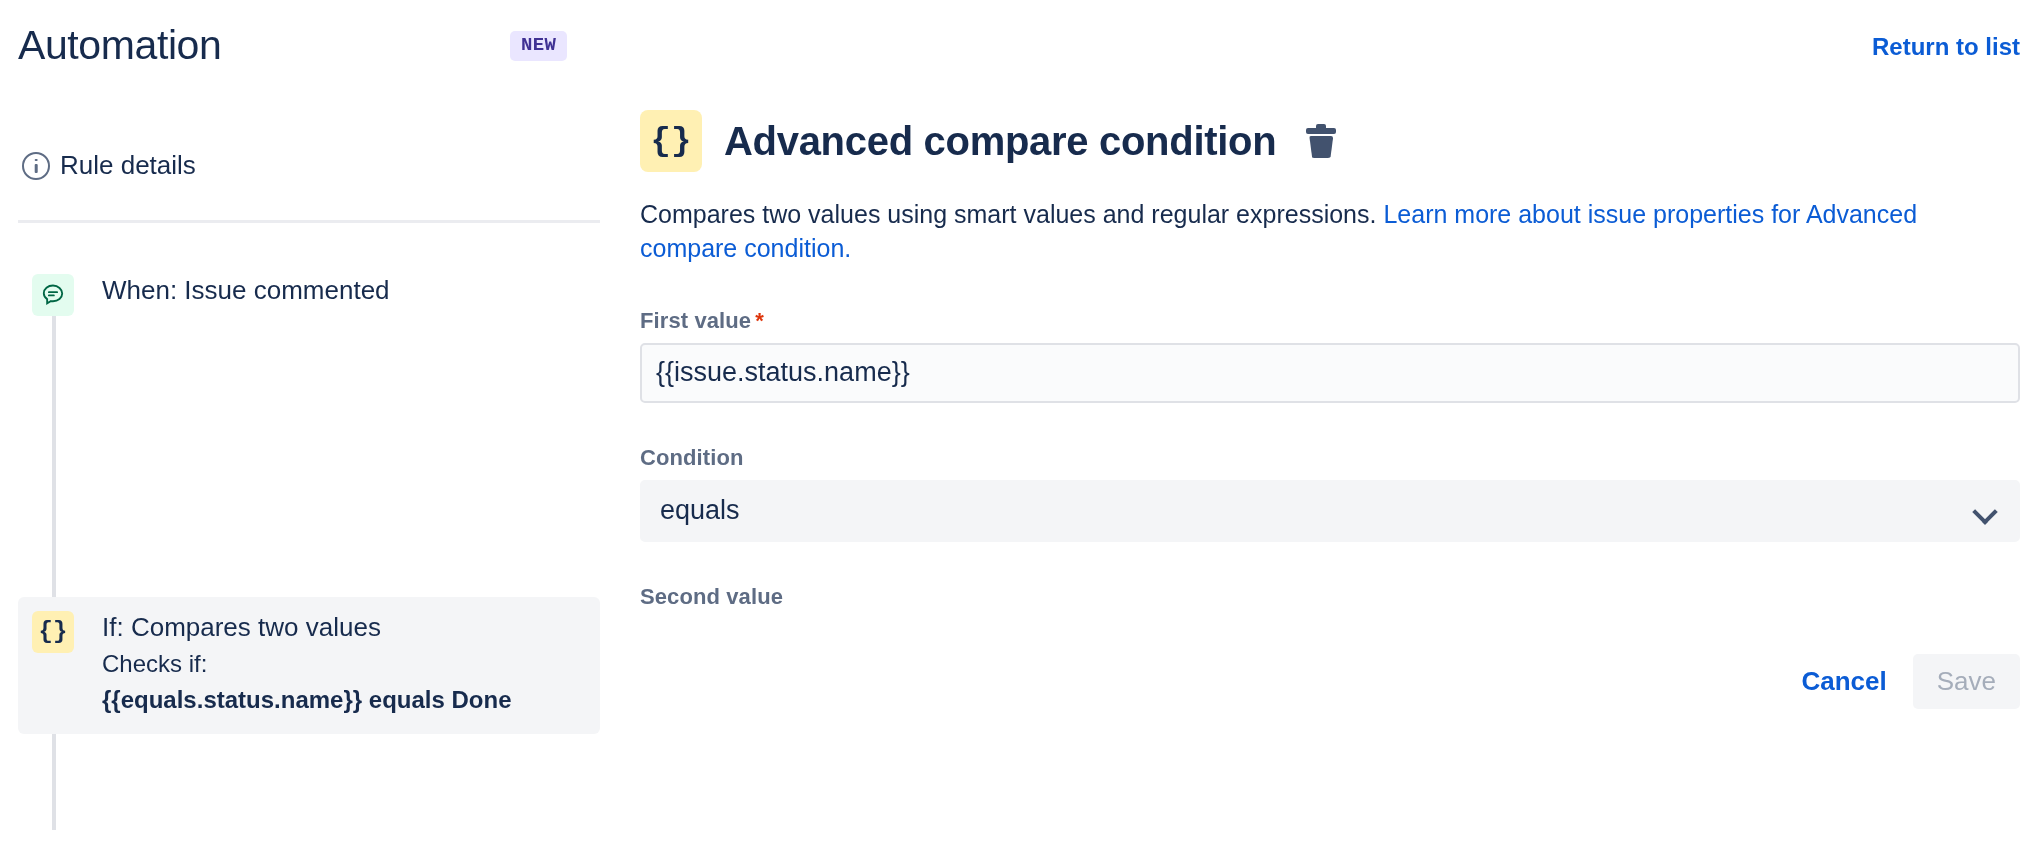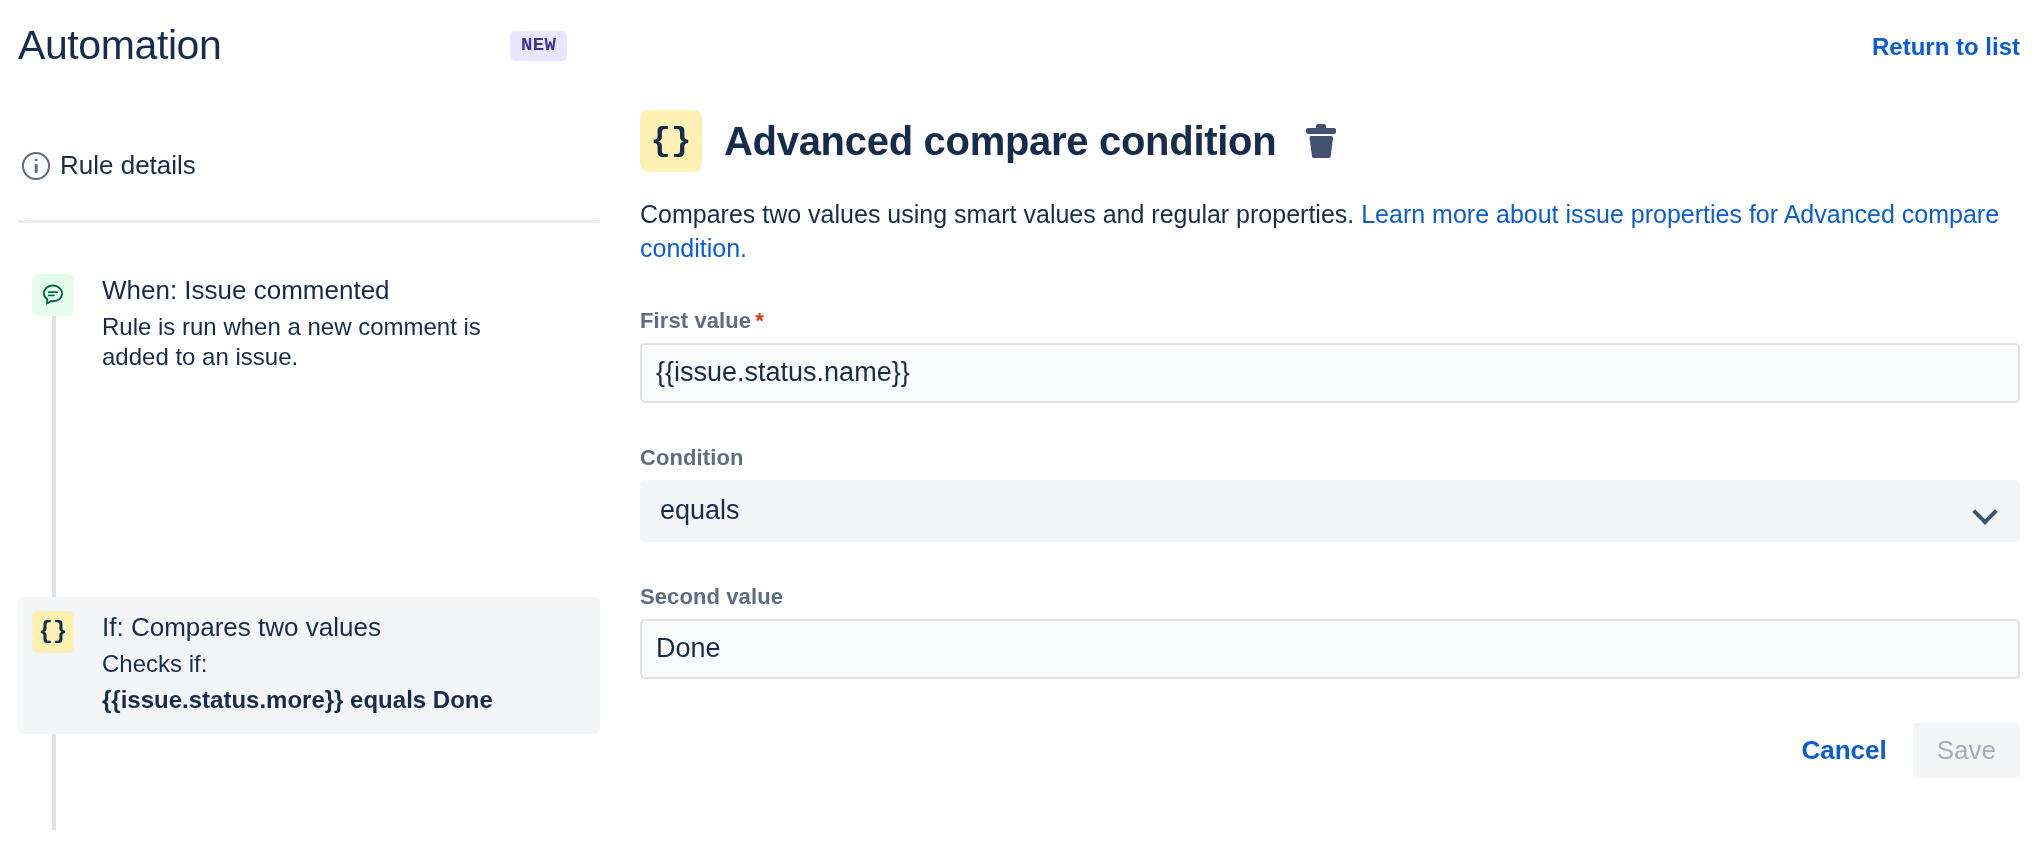--- a/index.html
+++ b/index.html
@@ -195,71 +195,69 @@
 
     <div class="node node-when">
       <span class="node-icon icon-green">
         <svg width="26" height="26" viewBox="0 0 24 24" fill="none" aria-hidden="true">
           <path d="M12 3.2c-4.7 0-8.5 3.2-8.5 7.1 0 2.2 1.2 4.2 3.1 5.5v3.9l3.6-2.1c.6.1 1.2.2 1.8.2 4.7 0 8.5-3.2 8.5-7.1S16.7 3.2 12 3.2z" stroke="#006644" stroke-width="1.7" fill="none"></path>
           <path d="M8.2 9.4h7.6M8.2 12.4h4.6" stroke="#006644" stroke-width="1.7" stroke-linecap="round"></path>
         </svg>
       </span>
       <div class="node-body">
         <div class="node-title">When: Issue commented</div>
-        <div class="node-desc">Rule is run when a new comment is added to an issue.</div>
       </div>
     </div>
 
     <div class="node node-if selected">
       <span class="node-icon icon-yellow">
         <span class="brace">{}</span>
       </span>
       <div class="node-body">
         <div class="node-title">If: Compares two values</div>
         <div class="node-desc">Checks if:</div>
-        <div class="node-desc strong">{{issue.status.more}} equals Done</div>
+        <div class="node-desc strong">{{equals.status.name}} equals Done</div>
       </div>
     </div>
 
   </div>
 
   <div class="panel">
 
     <div class="panel-head">
       <span class="panel-icon">
         <span class="brace">{}</span>
       </span>
       <span class="panel-title">Advanced compare condition</span>
       <span class="trash-icon">
         <span class="handle"></span>
         <span class="lid"></span>
         <span class="can"></span>
       </span>
     </div>
 
     <div class="panel-desc">
-      <span>Compares two values using smart values and regular properties. </span><a>Learn more about issue properties for Advanced compare condition.</a>
+      <span>Compares two values using smart values and regular expressions. </span><a>Learn more about issue properties for Advanced compare condition.</a>
     </div>
 
     <div class="field">
       <span class="field-label">First value</span><span class="req">*</span>
       <div class="text-input" placeholder="">{{issue.status.name}}</div>
     </div>
 
     <div class="field">
       <span class="field-label">Condition</span>
       <div class="select-input">
         <span>equals</span>
         <span class="chev"></span>
       </div>
     </div>
 
     <div class="field">
       <span class="field-label">Second value</span>
-      <div class="text-input" placeholder="">Done</div>
     </div>
 
     <div class="actions">
       <button class="btn-cancel">Cancel</button>
       <button class="btn-save">Save</button>
     </div>
   </div>
 
 </div>
 

